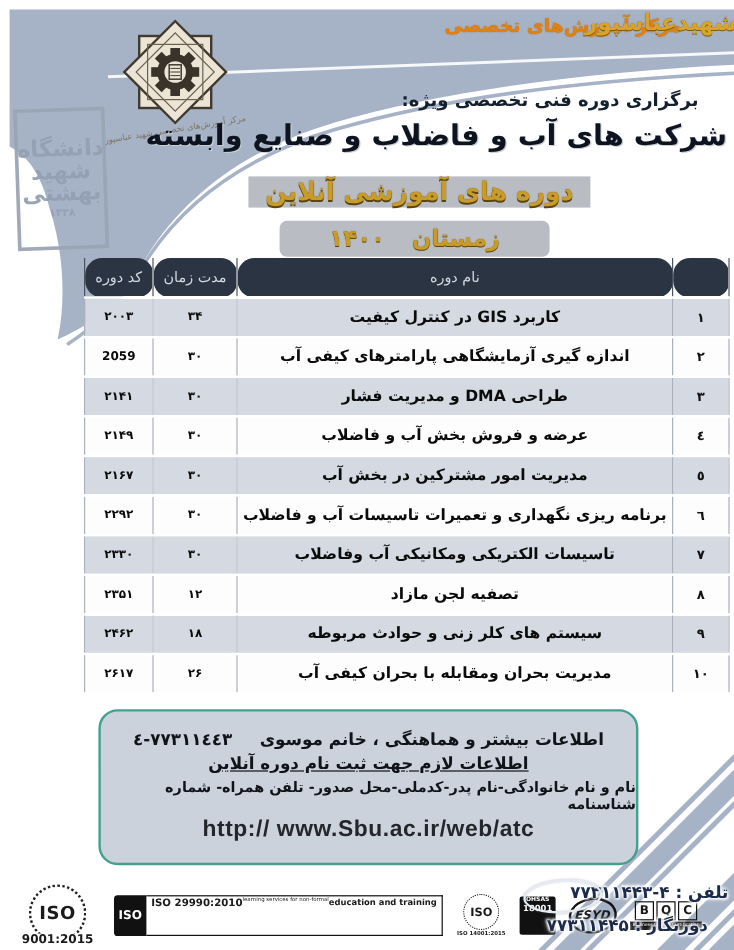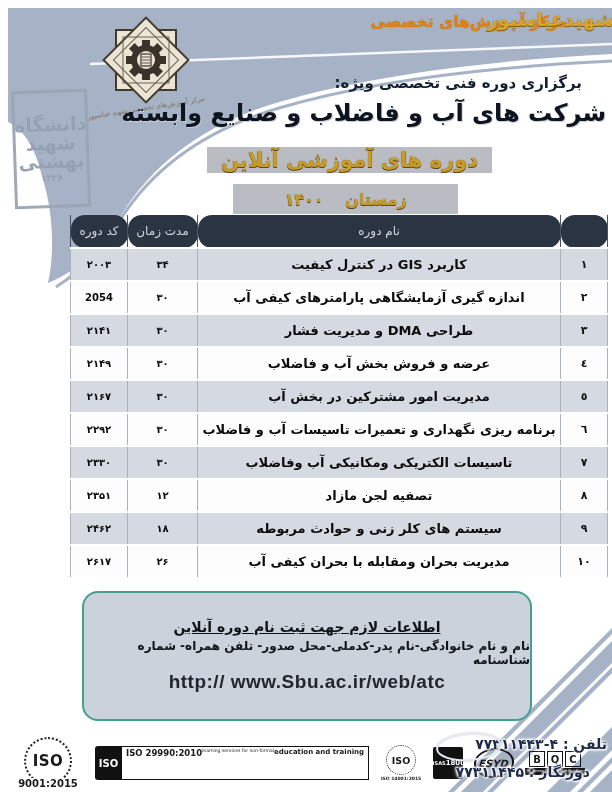--- a/index.html
+++ b/index.html
@@ -51,21 +51,21 @@
     font-size:24px;font-weight:bold;color:#0d1420;white-space:nowrap;
     text-shadow:1px 1px 0 #c9cdd4;
   }
   .goldbox{
     z-index:2;background:#b9bdc3;text-align:center;direction:rtl;
     font-weight:bold;color:#c99b28;
     text-shadow:0 1px 0 #5a4410,0 0 1px #6b5212;
     display:flex;align-items:center;justify-content:center;white-space:nowrap;
   }
   .goldbox.b1{top:147px;left:207px;width:285px;height:26px;font-size:21px;}
-  .goldbox.b2{top:184px;left:233px;width:225px;height:30px;font-size:16px;word-spacing:16px;}
+  .goldbox.b2{top:184px;left:233px;width:225px;height:30px;font-size:19px;word-spacing:16px;border-radius:6px;}
 
   
   table.courses{
     position:absolute;top:215px;left:70px;width:537px;z-index:2;
     border-collapse:collapse;table-layout:fixed;direction:rtl;
   }
   table.courses th,table.courses td{
     padding:0;text-align:center;vertical-align:middle;
     border-left:1px solid #a9b1bd;border-right:1px solid #a9b1bd;
     border-bottom:2px solid #ffffff;overflow:hidden;white-space:nowrap;
@@ -134,21 +134,21 @@
   .iso29990 .t2{font-size:4.5px;}
   .iso29990 .t3{font-size:7px;font-weight:bold;}
   .iso14001{display:flex;flex-direction:column;align-items:center;width:42px;}
   .iso14001 .circ{
     width:28px;height:28px;border-radius:50%;border:1.5px dotted #222;
     display:flex;align-items:center;justify-content:center;font-size:9.5px;font-weight:bold;
   }
   .iso14001 .sub{font-size:4.5px;font-weight:bold;margin-top:1px;}
   .ohsas{
     width:30px;height:32px;background:#111;color:#fff;border-radius:2px;
-    display:flex;flex-direction:row;align-items:center;justify-content:center;line-height:1.2;
+    display:flex;flex-direction:column;align-items:center;line-height:1.2;
   }
   .ohsas .t1{font-size:5px;font-weight:bold;}
   .ohsas .t2{font-size:7px;font-weight:bold;}
   .esyd{
     width:36px;height:26px;border:2px solid #111;border-radius:50%;
     display:flex;align-items:center;justify-content:center;
     font-size:10px;font-weight:bold;font-style:italic;transform:skewX(-6deg);
   }
   .bqc{display:flex;flex-direction:column;align-items:center;gap:1px;}
   .bqc .row{display:flex;gap:2px;}
@@ -250,21 +250,21 @@
     <tr class="odd">
         <td class="c-num">۱</td>
         <td class="c-name">کاربرد GIS در کنترل کیفیت</td>
         <td class="c-dur">۳۴</td>
         <td class="c-code">۲۰۰۳</td>
       </tr>
     <tr class="even">
         <td class="c-num">۲</td>
         <td class="c-name">اندازه گیری آزمایشگاهی پارامترهای کیفی آب</td>
         <td class="c-dur">۳۰</td>
-        <td class="c-code">2054</td>
+        <td class="c-code">2059</td>
       </tr>
     <tr class="odd">
         <td class="c-num">۳</td>
         <td class="c-name">طراحی DMA و مدیریت فشار</td>
         <td class="c-dur">۳۰</td>
         <td class="c-code">۲۱۴۱</td>
       </tr>
     <tr class="even">
         <td class="c-num">٤</td>
         <td class="c-name">عرضه و فروش بخش آب و فاضلاب</td>
@@ -304,20 +304,24 @@
     <tr class="even">
         <td class="c-num">۱۰</td>
         <td class="c-name">مدیریت بحران ومقابله با بحران کیفی آب</td>
         <td class="c-dur">۲۶</td>
         <td class="c-code">۲۶۱۷</td>
       </tr>
   </tbody>
 </table>
 
 <div class="abs contact">
+  <div class="l1">
+    <span>اطلاعات بیشتر و هماهنگی ، خانم موسوی</span>
+    <span class="ph">٧٧٣١١٤٤٣-٤</span>
+  </div>
   <div class="l2">اطلاعات لازم جهت ثبت نام دوره آنلاین</div>
   <div class="l3">نام و نام خانوادگی-نام پدر-کدملی-محل صدور- تلفن همراه- شماره شناسنامه</div>
   <div class="l4">http:// www.Sbu.ac.ir/web/atc</div>
 </div>
 
 <div class="abs logos">
   <div class="iso9001">
     <div class="circ">ISO</div>
     <div class="sub">9001:2015</div>
   </div>

